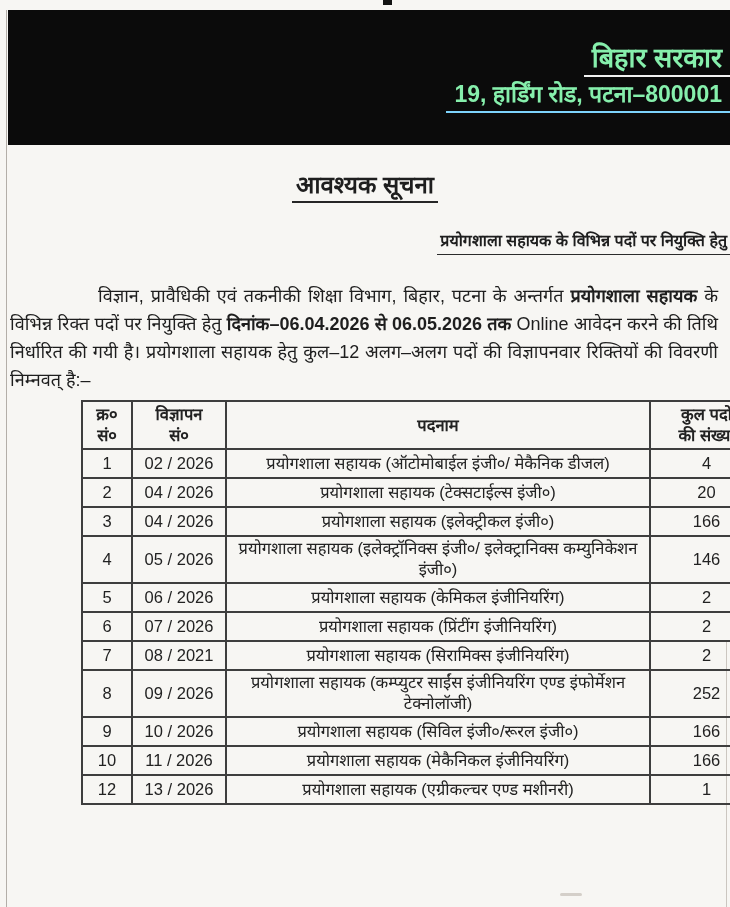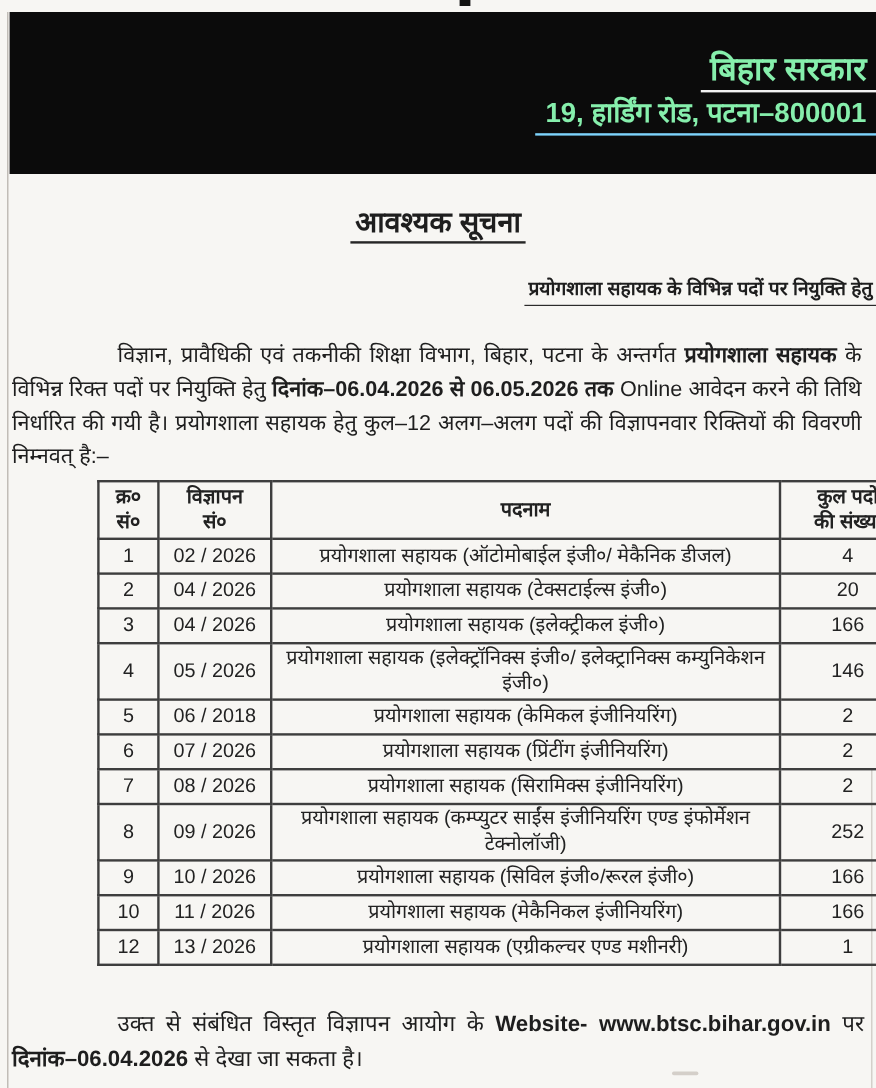--- a/index.html
+++ b/index.html
@@ -115,33 +115,33 @@
           <td class="w-count">166</td>
         </tr>
         <tr>
           <td class="w-sl">4</td>
           <td class="w-adv">05 / 2026</td>
           <td class="w-post">प्रयोगशाला सहायक (इलेक्ट्रॉनिक्स इंजी०/ इलेक्ट्रानिक्स कम्युनिकेशन इंजी०)</td>
           <td class="w-count">146</td>
         </tr>
         <tr>
           <td class="w-sl">5</td>
-          <td class="w-adv">06 / 2018</td>
+          <td class="w-adv">06 / 2026</td>
           <td class="w-post">प्रयोगशाला सहायक (केमिकल इंजीनियरिंग)</td>
           <td class="w-count">2</td>
         </tr>
         <tr>
           <td class="w-sl">6</td>
           <td class="w-adv">07 / 2026</td>
           <td class="w-post">प्रयोगशाला सहायक (प्रिंटींग इंजीनियरिंग)</td>
           <td class="w-count">2</td>
         </tr>
         <tr>
           <td class="w-sl">7</td>
-          <td class="w-adv">08 / 2026</td>
+          <td class="w-adv">08 / 2021</td>
           <td class="w-post">प्रयोगशाला सहायक (सिरामिक्स इंजीनियरिंग)</td>
           <td class="w-count">2</td>
         </tr>
         <tr>
           <td class="w-sl">8</td>
           <td class="w-adv">09 / 2026</td>
           <td class="w-post">प्रयोगशाला सहायक (कम्प्युटर साईंस इंजीनियरिंग एण्ड इंफोर्मेशन टेक्नोलॉजी)</td>
           <td class="w-count">252</td>
         </tr>
         <tr>
@@ -158,15 +158,14 @@
         </tr>
         <tr>
           <td class="w-sl">12</td>
           <td class="w-adv">13 / 2026</td>
           <td class="w-post">प्रयोगशाला सहायक (एग्रीकल्चर एण्ड मशीनरी)</td>
           <td class="w-count">1</td>
         </tr>
       </tbody>
   </table>
 
-  <div class="footer"><span>उक्त से संबंधित विस्तृत विज्ञापन आयोग के </span><b>Website- www.btsc.bihar.gov.in</b><span> पर </span><b>दिनांक–06.04.2026</b><span> से देखा जा सकता है।</span></div>
 
 </div>
 
 </body></html>

